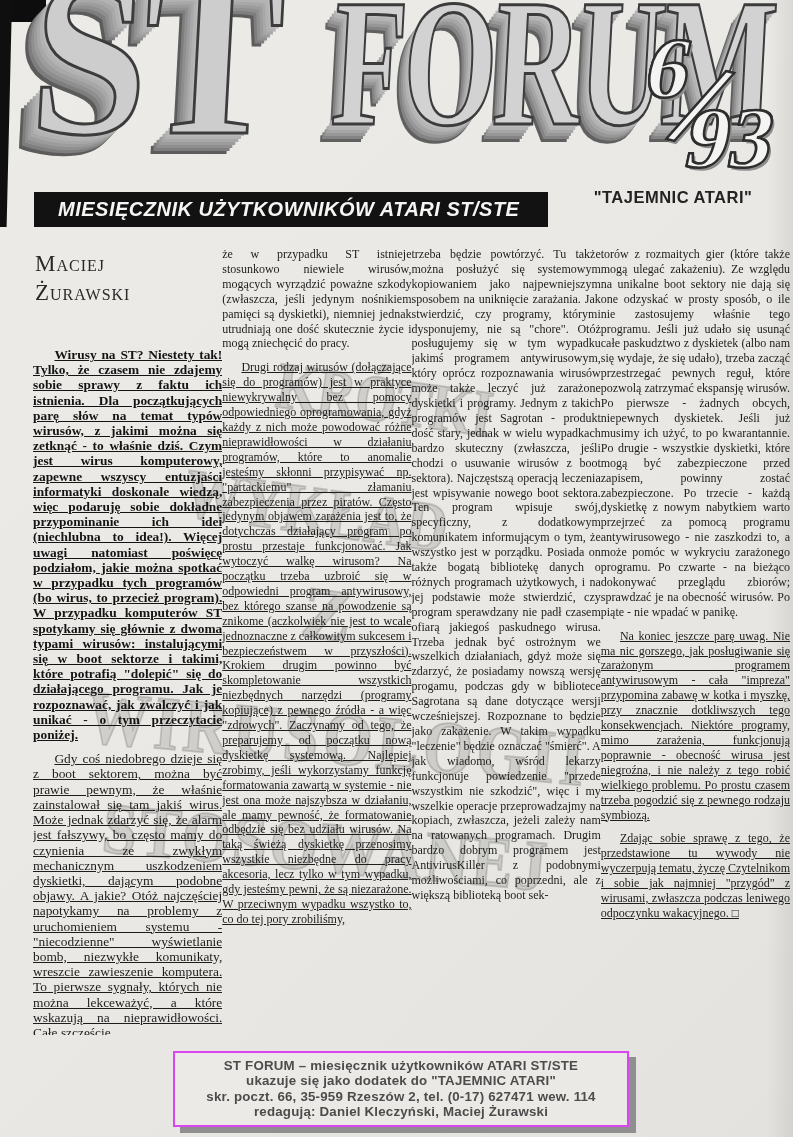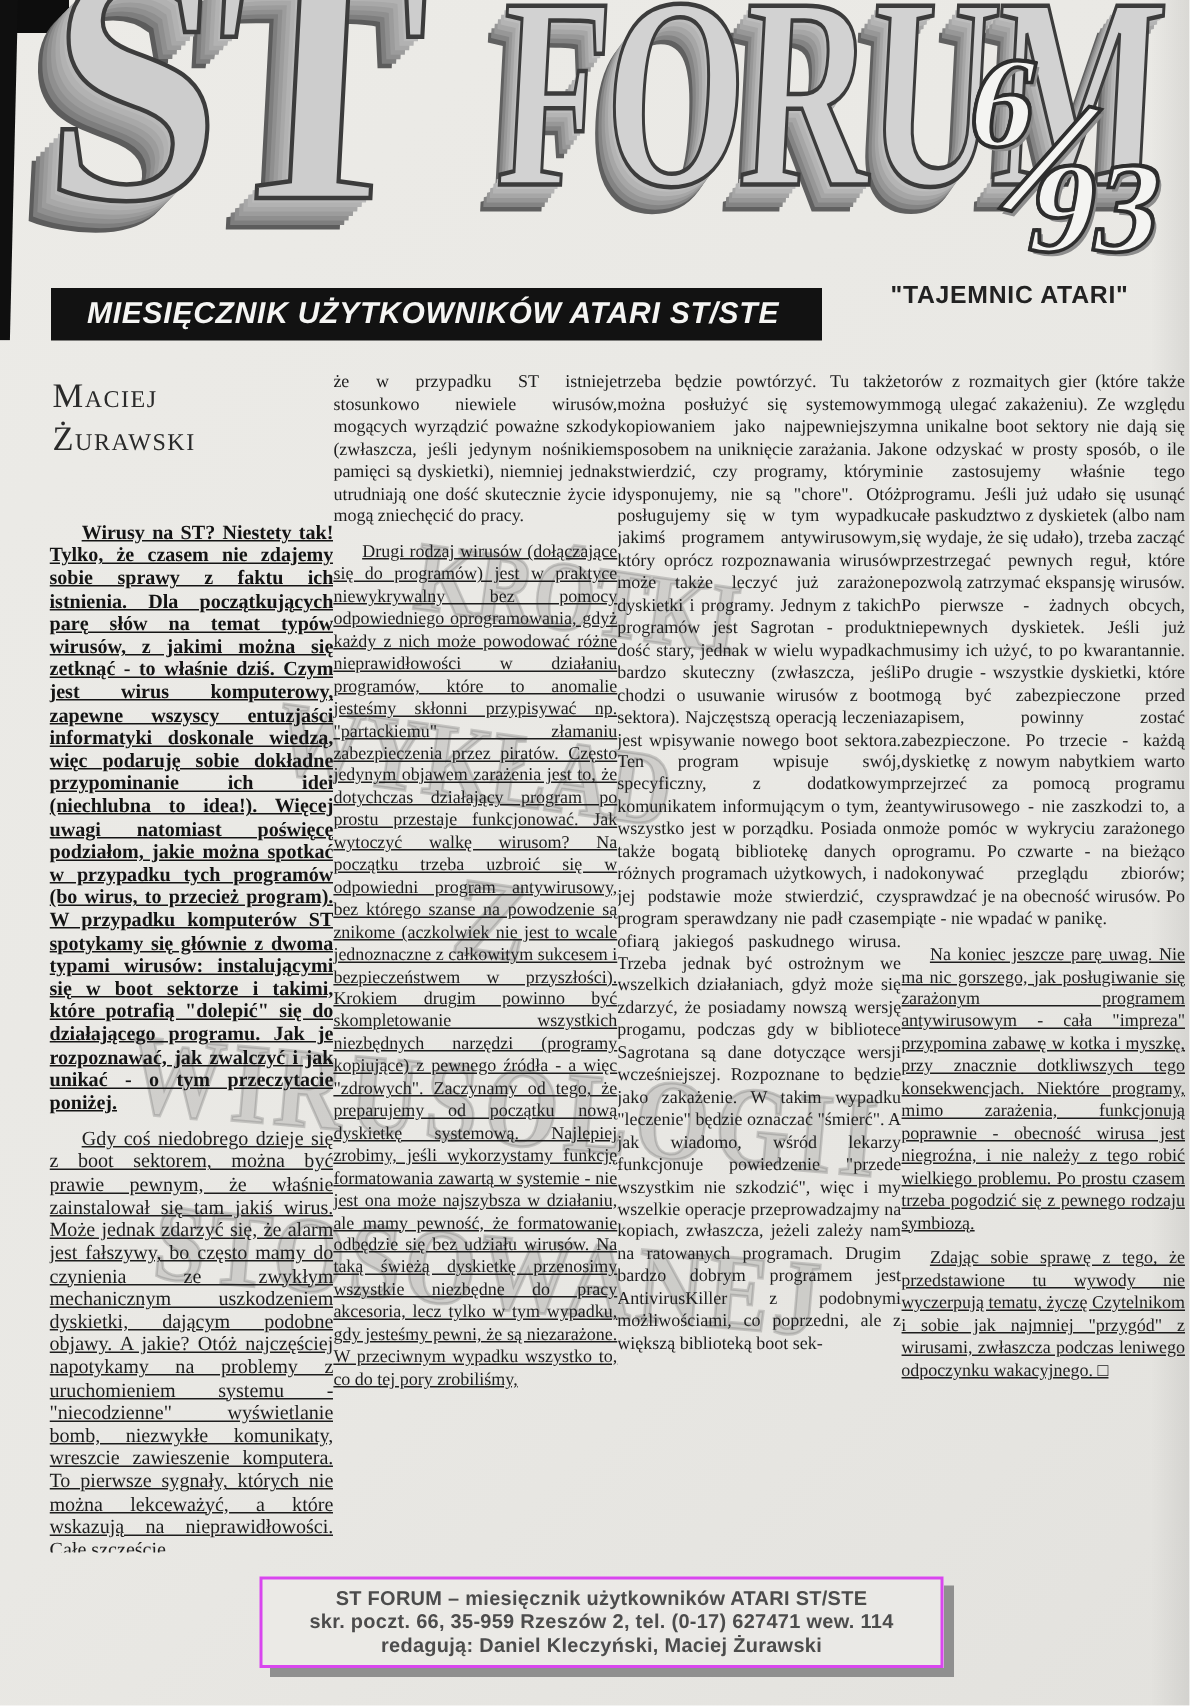--- a/index.html
+++ b/index.html
@@ -151,17 +151,18 @@
     <div class="col">
       <p>torów z rozmaitych gier (które także mogą ulegać zakażeniu). Ze względu na unikalne boot sektory nie dają się one odzyskać w prosty sposób, o ile nie zastosujemy właśnie tego programu. Jeśli już udało się usunąć całe paskudztwo z dyskietek (albo nam się wydaje, że się udało), trzeba zacząć przestrzegać pewnych reguł, które pozwolą zatrzymać ekspansję wirusów. Po pierwsze - żadnych obcych, niepewnych dyskietek. Jeśli już musimy ich użyć, to po kwarantannie. Po drugie - wszystkie dyskietki, które mogą być zabezpieczone przed zapisem, powinny zostać zabezpieczone. Po trzecie - każdą dyskietkę z nowym nabytkiem warto przejrzeć za pomocą programu antywirusowego - nie zaszkodzi to, a może pomóc w wykryciu zarażonego programu. Po czwarte - na bieżąco dokonywać przeglądu zbiorów; sprawdzać je na obecność wirusów. Po piąte - nie wpadać w panikę.</p>
       <p class="indent">Na koniec jeszcze parę uwag. Nie ma nic gorszego, jak posługiwanie się zarażonym programem antywirusowym - cała "impreza" przypomina zabawę w kotka i myszkę, przy znacznie dotkliwszych tego konsekwencjach. Niektóre programy, mimo zarażenia, funkcjonują poprawnie - obecność wirusa jest niegroźna, i nie należy z tego robić wielkiego problemu. Po prostu czasem trzeba pogodzić się z pewnego rodzaju symbiozą.</p>
       <p class="indent">Zdając sobie sprawę z tego, że przedstawione tu wywody nie wyczerpują tematu, życzę Czytelnikom i sobie jak najmniej "przygód" z wirusami, zwłaszcza podczas leniwego odpoczynku wakacyjnego. □</p>
     </div>
 
   </div>
 
   <div class="footer-box">
     <div>ST FORUM – miesięcznik użytkowników ATARI ST/STE</div>
+    <div>ukazuje się jako dodatek do "TAJEMNIC ATARI"</div>
     <div>skr. poczt. 66, 35-959 Rzeszów 2, tel. (0-17) 627471 wew. 114</div>
     <div>redagują: Daniel Kleczyński, Maciej Żurawski</div>
   </div>
 
 </div>
 
 </body></html>

